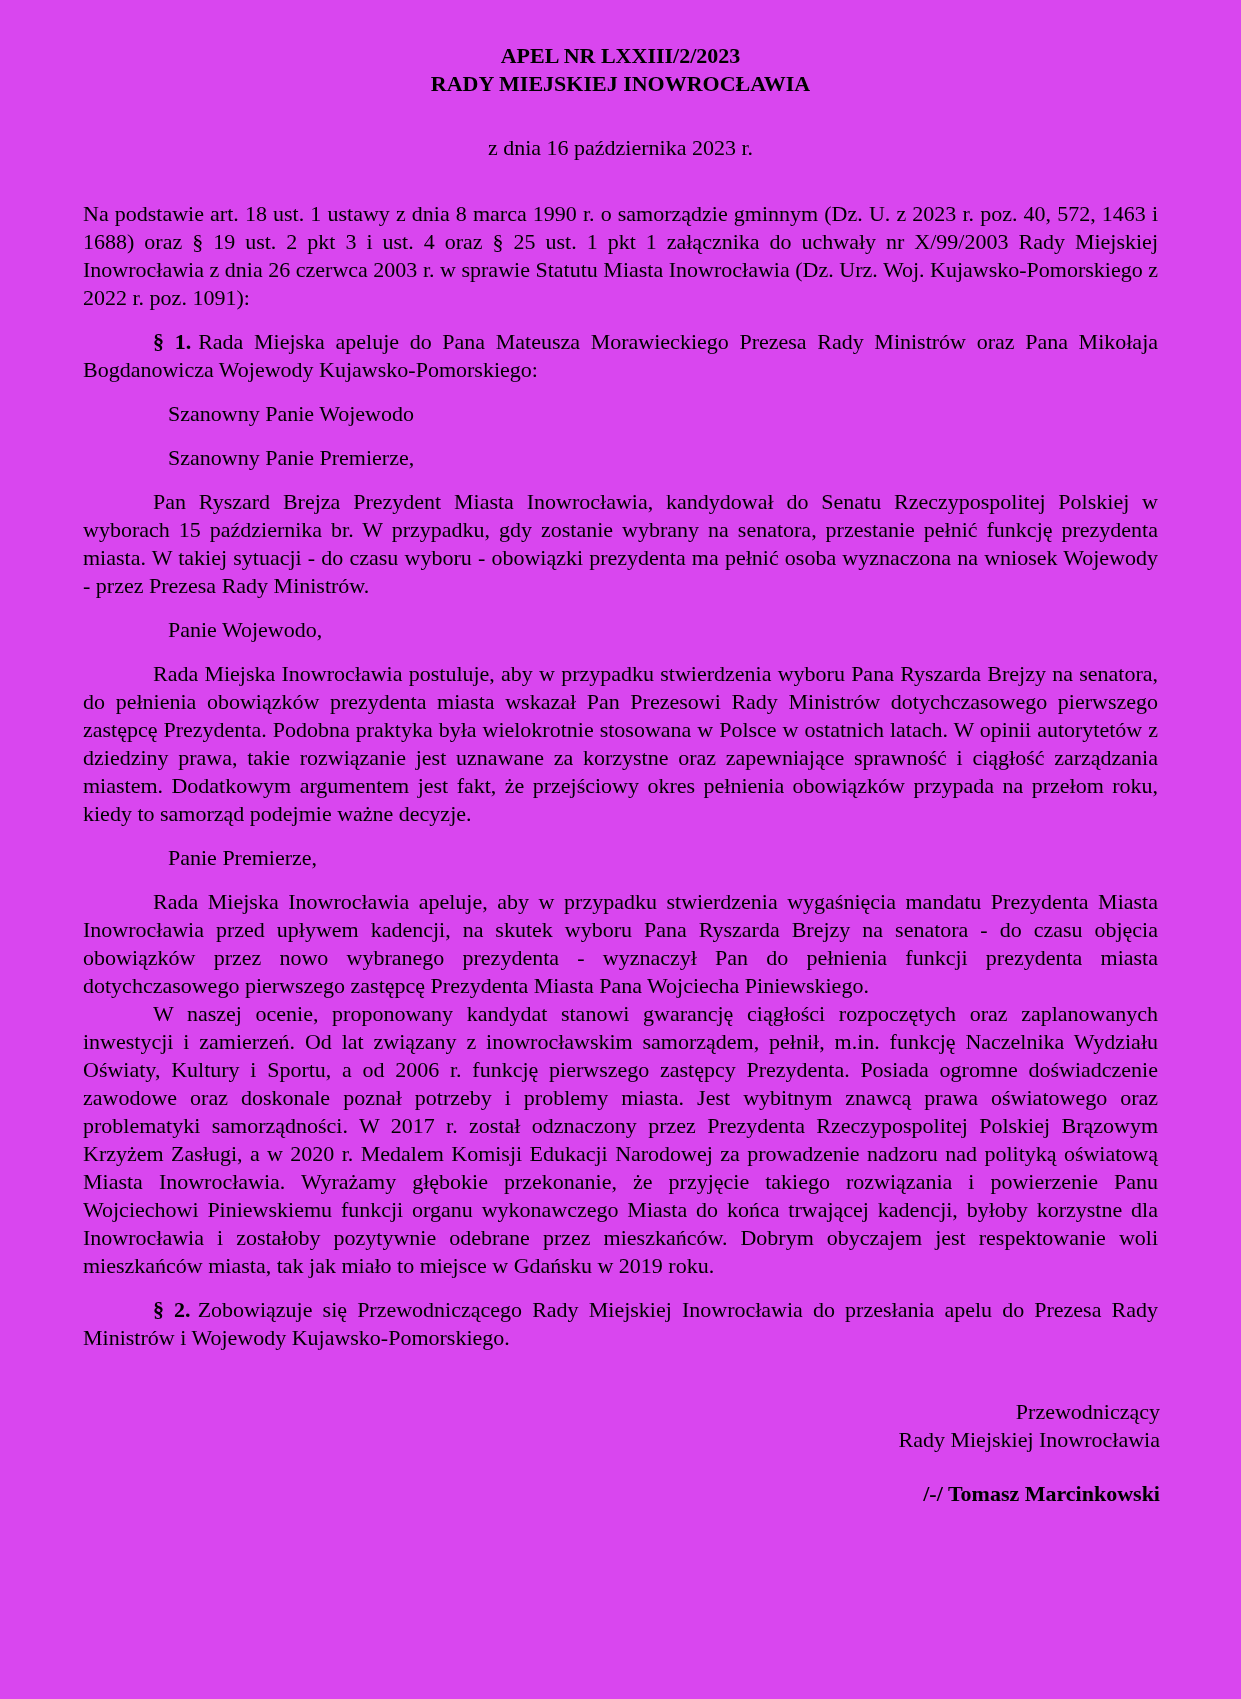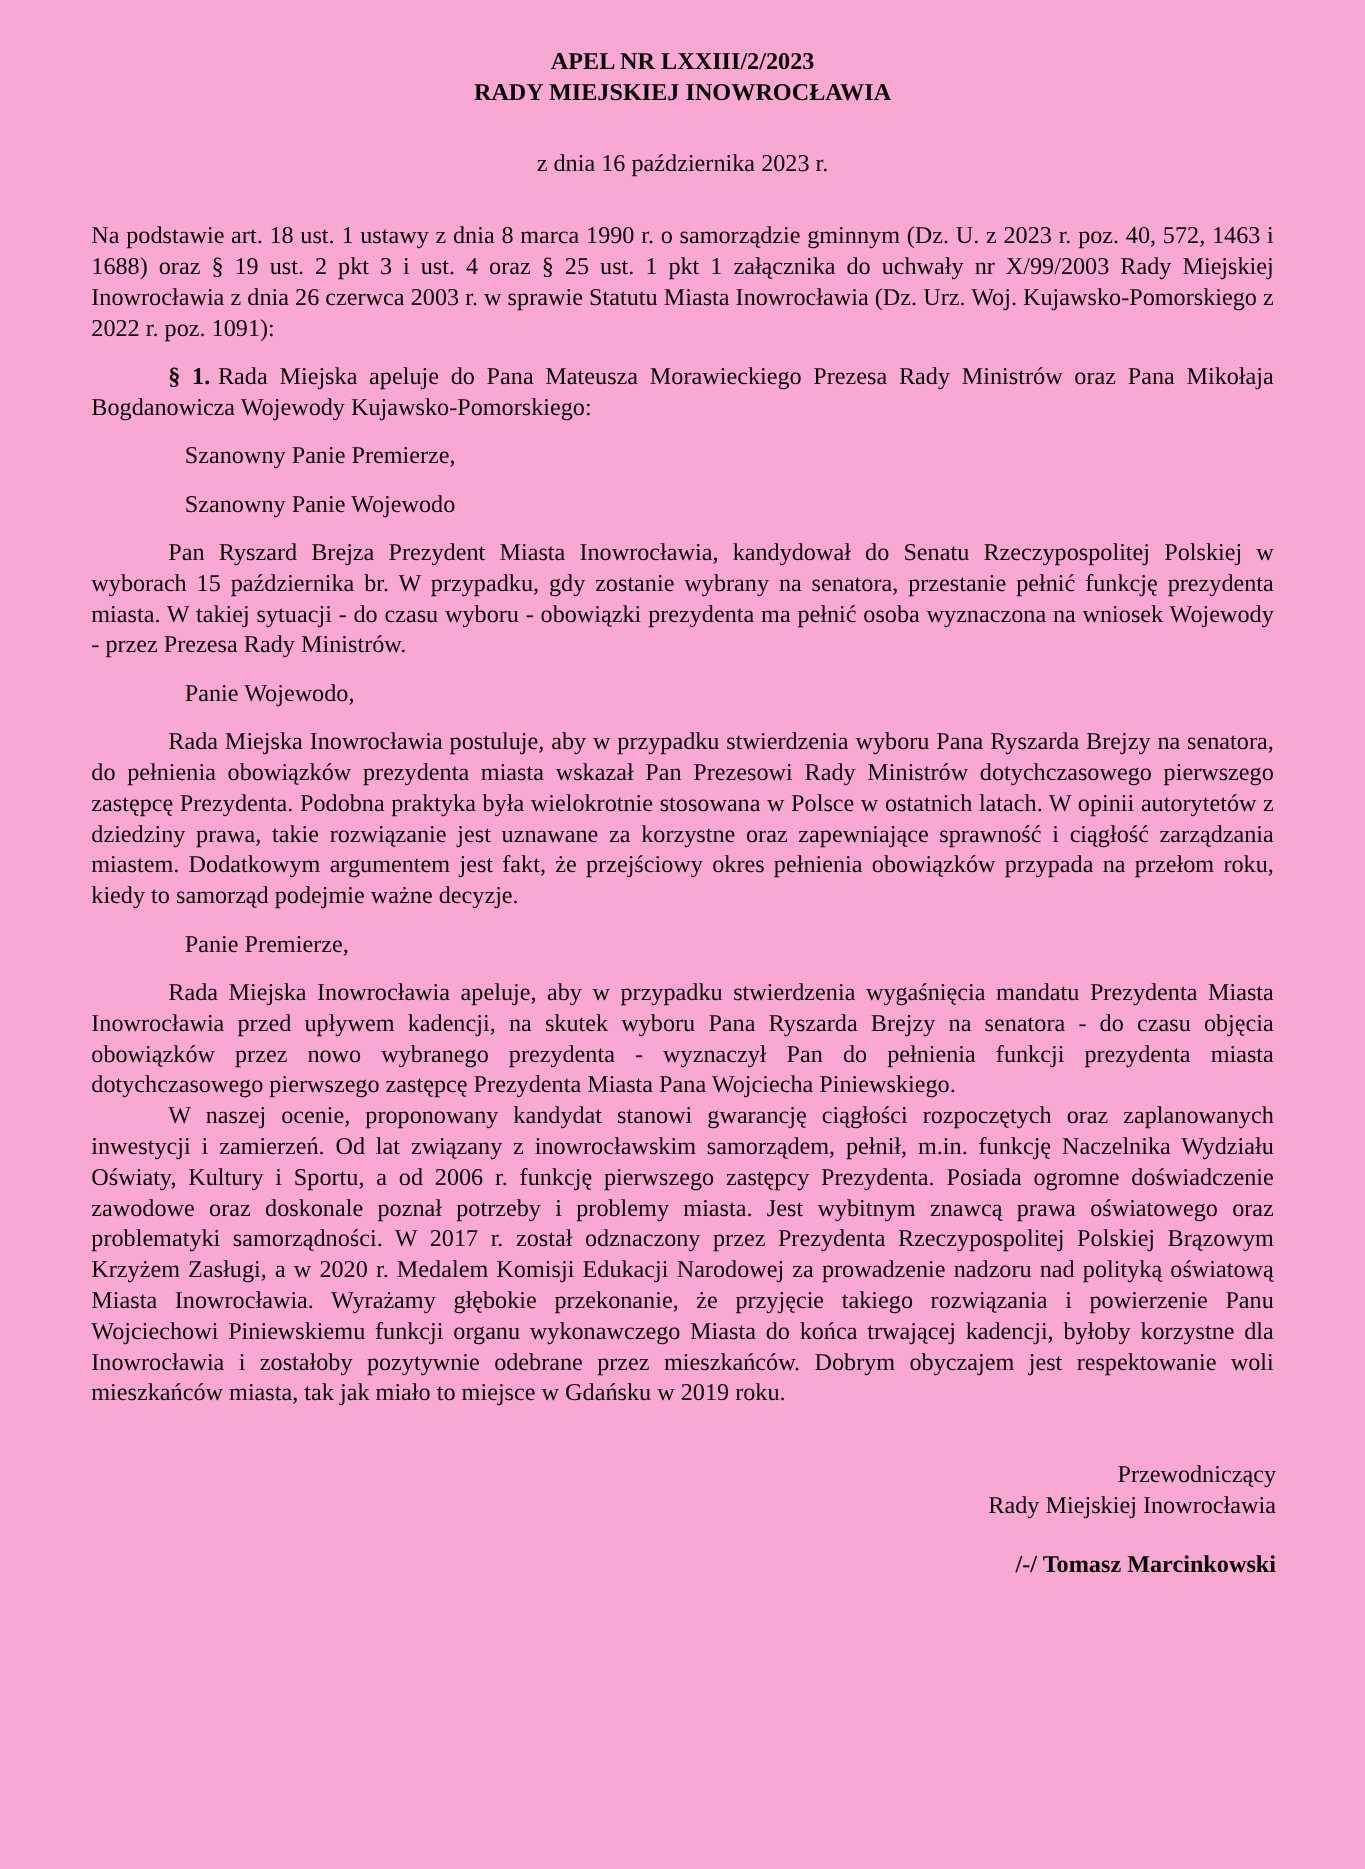--- a/index.html
+++ b/index.html
@@ -13,21 +13,21 @@
     overflow: hidden;
     font-family: "Liberation Serif", "DejaVu Serif", serif;
     color: #000000;
     -webkit-font-smoothing: antialiased;
   }
   .page {
     box-sizing: border-box;
     width: 1241px;
     height: 1699px;
     padding: 42px 83px 0 83px;
-    background: #f9a8d4;
+    background: #d946ef;
   }
   .doc-title {
     margin: 0;
     font-size: 22px;
     line-height: 28px;
     font-weight: bold;
     text-align: center;
   }
   .doc-date {
     margin: 36px 0 0 0;
@@ -93,36 +93,37 @@
   <h1 class="doc-title">APEL NR LXXIII/2/2023</h1>
   <h1 class="doc-title">RADY MIEJSKIEJ INOWROCŁAWIA</h1>
 
   <p class="doc-date">z dnia 16 października 2023 r.</p>
 
 
   <p class="par legal">Na podstawie art. 18 ust. 1 ustawy z dnia 8 marca 1990 r. o samorządzie gminnym (Dz. U. z 2023 r. poz. 40, 572, 1463 i 1688) oraz § 19 ust. 2 pkt 3 i ust. 4 oraz § 25 ust. 1 pkt 1 załącznika do uchwały nr X/99/2003 Rady Miejskiej Inowrocławia z dnia 26 czerwca 2003 r. w sprawie Statutu Miasta Inowrocławia (Dz. Urz. Woj. Kujawsko-Pomorskiego z 2022 r. poz. 1091):</p>
 
   <p class="par"><span class="sec-marker">§ 1.</span><span>Rada Miejska apeluje do Pana Mateusza Morawieckiego Prezesa Rady Ministrów oraz Pana Mikołaja Bogdanowicza Wojewody Kujawsko-Pomorskiego:</span></p>
 
+  <p class="salutation">Szanowny Panie Wojewodo</p>
+
   <p class="salutation">Szanowny Panie Premierze,</p>
-
-  <p class="salutation">Szanowny Panie Wojewodo</p>
 
   <p class="par">Pan Ryszard Brejza Prezydent Miasta Inowrocławia, kandydował do Senatu Rzeczypospolitej Polskiej w wyborach 15 października br. W przypadku, gdy zostanie wybrany na senatora, przestanie pełnić funkcję prezydenta miasta. W takiej sytuacji - do czasu wyboru - obowiązki prezydenta ma pełnić osoba wyznaczona na wniosek Wojewody - przez Prezesa Rady Ministrów.</p>
 
   <p class="salutation">Panie Wojewodo,</p>
 
   <p class="par">Rada Miejska Inowrocławia postuluje, aby w przypadku stwierdzenia wyboru Pana Ryszarda Brejzy na senatora, do pełnienia obowiązków prezydenta miasta wskazał Pan Prezesowi Rady Ministrów dotychczasowego pierwszego zastępcę Prezydenta. Podobna praktyka była wielokrotnie stosowana w Polsce w ostatnich latach. W opinii autorytetów z dziedziny prawa, takie rozwiązanie jest uznawane za korzystne oraz zapewniające sprawność i ciągłość zarządzania miastem. Dodatkowym argumentem jest fakt, że przejściowy okres pełnienia obowiązków przypada na przełom roku, kiedy to samorząd podejmie ważne decyzje.</p>
 
   <p class="salutation">Panie Premierze,</p>
 
   <p class="par no-gap">Rada Miejska Inowrocławia apeluje, aby w przypadku stwierdzenia wygaśnięcia mandatu Prezydenta Miasta Inowrocławia przed upływem kadencji, na skutek wyboru Pana Ryszarda Brejzy na senatora - do czasu objęcia obowiązków przez nowo wybranego prezydenta - wyznaczył Pan do pełnienia funkcji prezydenta miasta dotychczasowego pierwszego zastępcę Prezydenta Miasta Pana Wojciecha Piniewskiego.</p>
 
   <p class="par">W naszej ocenie, proponowany kandydat stanowi gwarancję ciągłości rozpoczętych oraz zaplanowanych inwestycji i zamierzeń. Od lat związany z inowrocławskim samorządem, pełnił, m.in. funkcję Naczelnika Wydziału Oświaty, Kultury i Sportu, a od 2006 r. funkcję pierwszego zastępcy Prezydenta. Posiada ogromne doświadczenie zawodowe oraz doskonale poznał potrzeby i problemy miasta. Jest wybitnym znawcą prawa oświatowego oraz problematyki samorządności. W 2017 r. został odznaczony przez Prezydenta Rzeczypospolitej Polskiej Brązowym Krzyżem Zasługi, a w 2020 r. Medalem Komisji Edukacji Narodowej za prowadzenie nadzoru nad polityką oświatową Miasta Inowrocławia. Wyrażamy głębokie przekonanie, że przyjęcie takiego rozwiązania i powierzenie Panu Wojciechowi Piniewskiemu funkcji organu wykonawczego Miasta do końca trwającej kadencji, byłoby korzystne dla Inowrocławia i zostałoby pozytywnie odebrane przez mieszkańców. Dobrym obyczajem jest respektowanie woli mieszkańców miasta, tak jak miało to miejsce w Gdańsku w 2019 roku.</p>
 
+  <p class="par"><span class="sec-marker">§ 2.</span><span>Zobowiązuje się Przewodniczącego Rady Miejskiej Inowrocławia do przesłania apelu do Prezesa Rady Ministrów i Wojewody Kujawsko-Pomorskiego.</span></p>
 
   <div class="signature">
     <p class="sig-line">Przewodniczący</p>
     <p class="sig-line">Rady Miejskiej Inowrocławia</p>
     <p class="sig-name">/-/ Tomasz Marcinkowski</p>
   </div>
 
 </div>
 
 </body></html>

